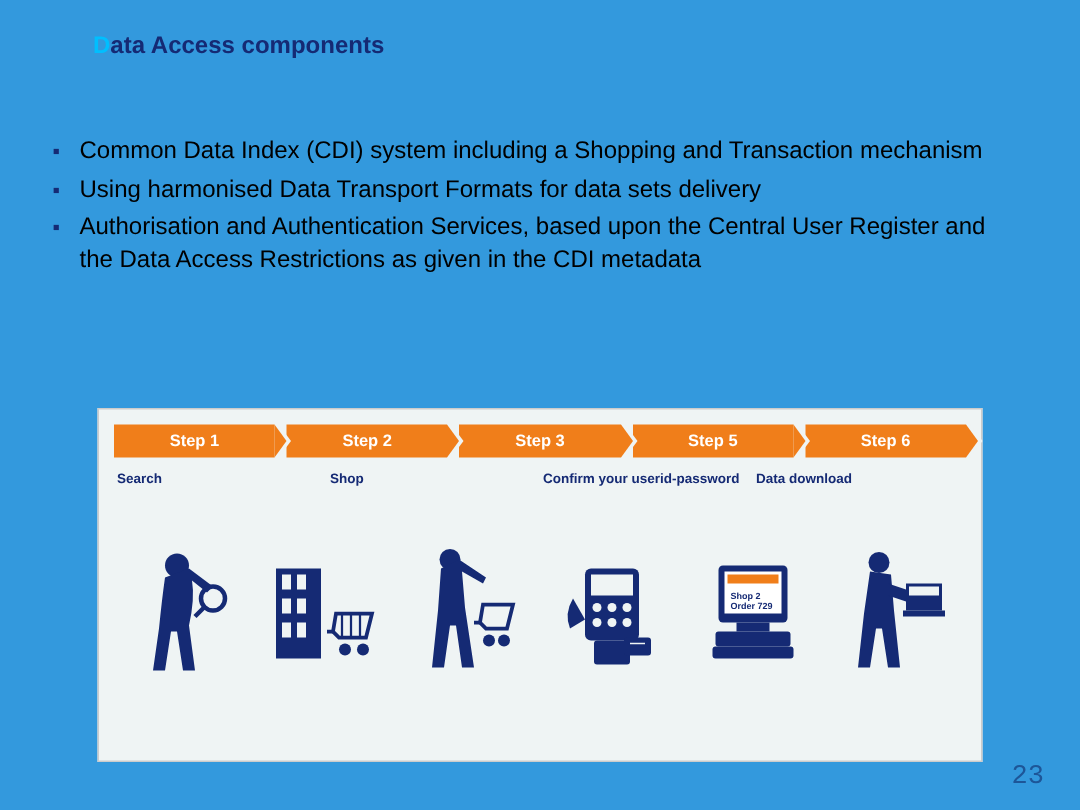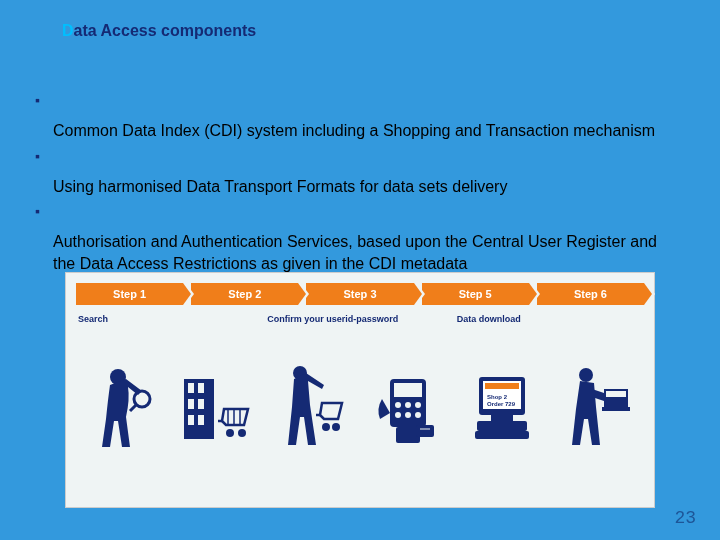--- a/index.html
+++ b/index.html
@@ -33,21 +33,21 @@
   .bullet {
     display: flex;
     margin-bottom: 4px;
   }
   .bullet .marker {
     flex: 0 0 18px;
     color: #152a74;
     font-size: 14px;
     line-height: 20px;
   }
-  .bullet .text { flex: 1; margin-top: 30px; }
+  .bullet .text { flex: 1; }
   .diagram {
     position: absolute;
     top: 272px;
     left: 65px;
     width: 590px;
     height: 236px;
     background: #eff4f4;
     border: 1px solid #ccc;
     padding: 10px 10px 6px 10px;
   }
@@ -157,20 +157,21 @@
       </div>
     <div class="step-chip">
         <span>Step 5</span>
       </div>
     <div class="step-chip">
         <span>Step 6</span>
       </div>
   </div>
   <div class="labels-row">
     <div class="cell">Search</div>
+    <div class="cell">Shop</div>
     <div class="cell">Confirm your userid-password</div>
     <div class="cell">Data download</div>
   </div>
   <div class="icons-row">
     <div class="cell">
       <svg width="70" height="90" viewBox="0 0 70 90">
         <g fill="#152a74">
           <circle cx="30" cy="18" r="8"></circle>
           <path d="M 22 26 Q 20 40 18 60 L 14 88 L 22 88 L 26 62 L 30 62 L 34 88 L 42 88 L 38 58 Q 42 40 40 28 L 50 36 L 54 32 L 38 20 Z"></path>
           <circle cx="54" cy="40" r="8" fill="none" stroke="#152a74" stroke-width="3"></circle>

